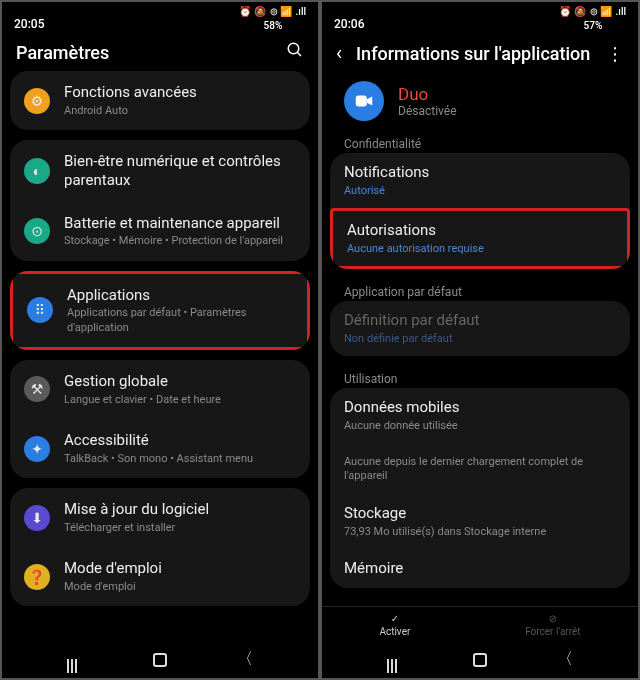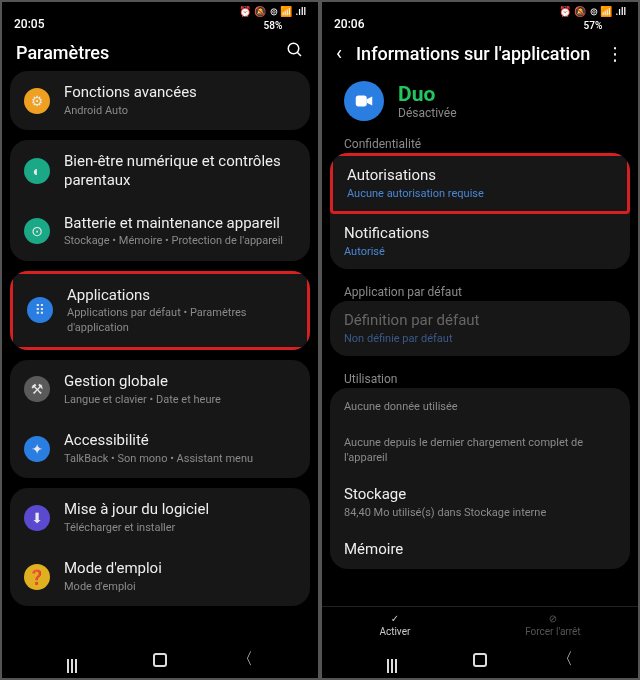--- a/index.html
+++ b/index.html
@@ -82,21 +82,21 @@
   .app-header {
     display: flex; align-items: center; gap: 14px;
     padding: 8px 14px 10px;
   }
   .app-icon {
     width: 40px; height: 40px; border-radius: 50%;
     background: #2a7de1;
     display: flex; align-items: center; justify-content: center;
     color: #fff; font-size: 18px;
   }
-  .app-title { font-size: 21px; color: #22c55e; font-weight: bold; }
+  .app-title { font-size: 17px; color: #ef4444; }
   .app-sub { font-size: 12px; color: #8a8a8a; }
   .list-item {
     padding: 10px 14px;
   }
   .list-item .row-title { font-size: 15px; }
   .list-item.disabled .row-title { color: #666; }
   .list-item.disabled .row-sub { color: #3a5a8a; }
   .bottom-actions {
     display: flex; justify-content: space-around;
     padding: 6px 0 2px;
@@ -239,47 +239,48 @@
             <path d="M15 10 L21 7 L21 17 L15 14 Z"></path>
           </svg>
       </div>
       <div>
         <div class="app-title">Duo</div>
         <div class="app-sub">Désactivée</div>
       </div>
     </div>
     <div class="section-label">Confidentialité</div>
     <div class="card">
+      <div class="list-item">
+        <div class="row-title">Notifications</div>
+        <div class="row-sub blue">Autorisé</div>
+      </div>
       <div class="list-item highlighted" style="border:3px solid #d92020;border-radius:4px">
         <div class="row-title">Autorisations</div>
         <div class="row-sub blue">Aucune autorisation requise</div>
       </div>
-      <div class="list-item">
-        <div class="row-title">Notifications</div>
-        <div class="row-sub blue">Autorisé</div>
-      </div>
     </div>
     <div class="section-label">Application par défaut</div>
     <div class="card">
       <div class="list-item disabled">
         <div class="row-title">Définition par défaut</div>
         <div class="row-sub">Non définie par défaut</div>
       </div>
     </div>
     <div class="section-label">Utilisation</div>
     <div class="card">
       <div class="list-item">
+        <div class="row-title">Données mobiles</div>
         <div class="row-sub">Aucune donnée utilisée</div>
       </div>
       <div class="list-item">
         <div class="row-sub">Aucune depuis le dernier chargement complet de l'appareil</div>
       </div>
       <div class="list-item">
         <div class="row-title">Stockage</div>
-        <div class="row-sub">84,40 Mo utilisé(s) dans Stockage interne</div>
+        <div class="row-sub">73,93 Mo utilisé(s) dans Stockage interne</div>
       </div>
       <div class="list-item">
         <div class="row-title">Mémoire</div>
       </div>
     </div>
   </div>
   <div class="bottom-actions">
     <div class="action">
       <span>✓</span>
       <span>Activer</span>

